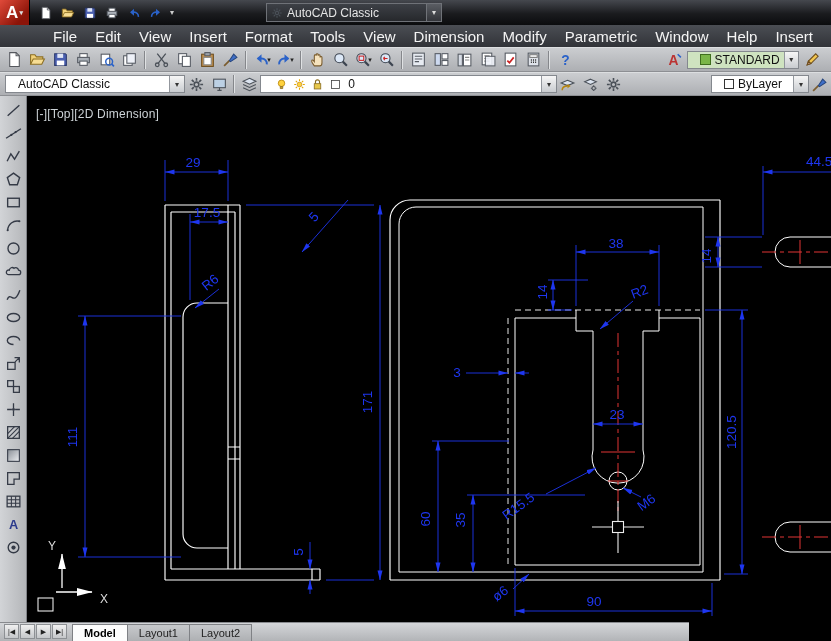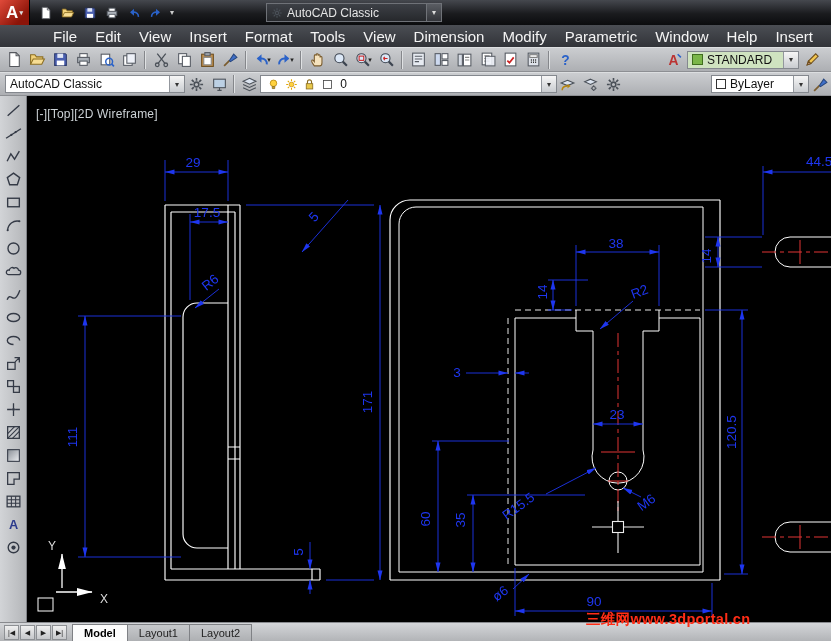--- a/index.html
+++ b/index.html
@@ -31,21 +31,21 @@
   
   .toolbar{background:linear-gradient(#cbcdd0,#adafb3);border-top:1px solid #dcdee0;border-bottom:1px solid #8d8f93;display:flex;align-items:center}
   .row1{height:25px;padding-left:3px}
   .row2{height:24px;padding-left:3px}
   .irun{display:flex;align-items:center;gap:1px}
   .tbtn{width:22px;height:21px;display:inline-flex;align-items:center;justify-content:center;position:relative}
   .tbtn svg{width:17px;height:17px}
   .dd{font-size:7px;color:#222;margin-left:-3px}
   .sep{width:2px;height:18px;border-left:1px solid #85878b;border-right:1px solid #dfe1e3;margin:0 3px}
   .rgrp{margin-left:auto;display:flex;align-items:center;gap:2px;padding-right:8px}
-  .combo{height:18px;background:#fff;border:1px solid #84888e;display:flex;align-items:center;font-size:12px;color:#111;padding-left:4px;gap:4px;overflow:hidden}
+  .combo{height:18px;background:#fff;border:1px solid #84888e;display:flex;align-items:center;font-size:12px;color:#111;padding-left:12px;gap:4px;overflow:hidden}
   .combo .arw{margin-left:auto;width:15px;height:100%;background:linear-gradient(#f6f6f6,#c9ccd0);border-left:1px solid #93979d;font-size:8px;display:flex;align-items:center;justify-content:center;color:#333}
   .combo.std{width:112px;background:#cfe3c0}
   .swatch-g{width:11px;height:11px;background:#7ab648;border:1px solid #3f6f1e;display:inline-block}
   .combo.ws2{width:182px;margin-left:2px}
   .combo.layer{width:300px}
   .combo.colorc{width:99px;margin-left:86px}
   .cswatch{width:10px;height:10px;background:#fff;border:1px solid #333;display:inline-block}
   .mini-run .tbtn{width:17px;height:17px}
   .mini-run .tbtn svg{width:13px;height:13px}
   .lname{font-size:12px}
@@ -70,21 +70,21 @@
   .dme{stroke:var(--dim);stroke-width:0.9;fill:none;marker-end:url(#ma)}
   .dms{stroke:var(--dim);stroke-width:0.9;fill:none;marker-start:url(#ma)}
   #dim-texts text{fill:var(--dim);font-family:"Liberation Sans",sans-serif;font-size:13.5px}
   .mkdim{fill:var(--dim)}
   .mkgeo{fill:var(--geom)}
   .ucsl{stroke:var(--geom);stroke-width:1.3;fill:none}
   .ucstxt{fill:#dcdcdc;font-size:12px;font-family:"Liberation Sans",sans-serif}
   .xhair{stroke:#ececec;stroke-width:1.1;fill:none}
 
   
-  .tabbar{position:absolute;left:0;top:622px;width:831px;height:19px;background:linear-gradient(#d4d6d9,#b2b4b7);border-top:1px solid #888a8e;display:flex;align-items:flex-end;z-index:6}
+  .tabbar{position:absolute;left:0;top:622px;width:689px;height:19px;background:linear-gradient(#d4d6d9,#b2b4b7);border-top:1px solid #888a8e;display:flex;align-items:center;z-index:6}
   .tnav{display:flex;gap:1px;align-items:center;padding:0 5px 1px 4px}
   .tnav span{min-width:15px;height:15px;background:linear-gradient(#f0f0f0,#c5c7ca);border:1px solid #8d9094;font-size:7px;display:flex;align-items:center;justify-content:center;color:#222;padding:0 1px}
   .tabs{display:flex;align-items:flex-end}
   .tab{height:17px;padding:0 11px;font-size:11px;display:flex;align-items:center;background:linear-gradient(#c7c9cc,#aeb0b3);border:1px solid #7f8185;border-bottom:none;margin-right:-1px;color:#222}
   .tab.active{background:#fdfdfd;font-weight:bold;color:#000;position:relative;z-index:2}
   .watermark{position:absolute;left:586px;top:610px;color:var(--wm);font-size:14.5px;font-weight:bold;z-index:30;white-space:nowrap;letter-spacing:0.3px}
 </style>
 </head>
 <body>
 
@@ -807,31 +807,30 @@
         <rect class="geo2" x="38" y="598" width="15" height="13"></rect>
         <text class="ucstxt" x="48" y="550">Y</text>
         <text class="ucstxt" x="100" y="603">X</text>
       </g>
 
       <g>
         <path class="xhair" d="M592 527H612 M624 527H644 M618 501V521 M618 533V553"></path>
         <rect class="xhair" x="612.5" y="521.5" width="11" height="11"></rect>
       </g>
     </svg>
-    <div class="vp-label">[-][Top][2D Wireframe]</div>
+    <div class="vp-label">[-][Top][2D Dimension]</div>
   </div>
 
   <div class="tabbar">
     <div id="tabnav" class="tnav">
         <span>|◀</span>
         <span>◀</span>
         <span>▶</span>
         <span>▶|</span>
       </div>
     <div id="tabs" class="tabs">
         <span class="tab active">Model</span>
         <span class="tab">Layout1</span>
         <span class="tab">Layout2</span>
       </div>
   </div>
 
-  <div class="watermark">三维网www.3dportal.cn</div>
 </div>
 
 </body></html>

